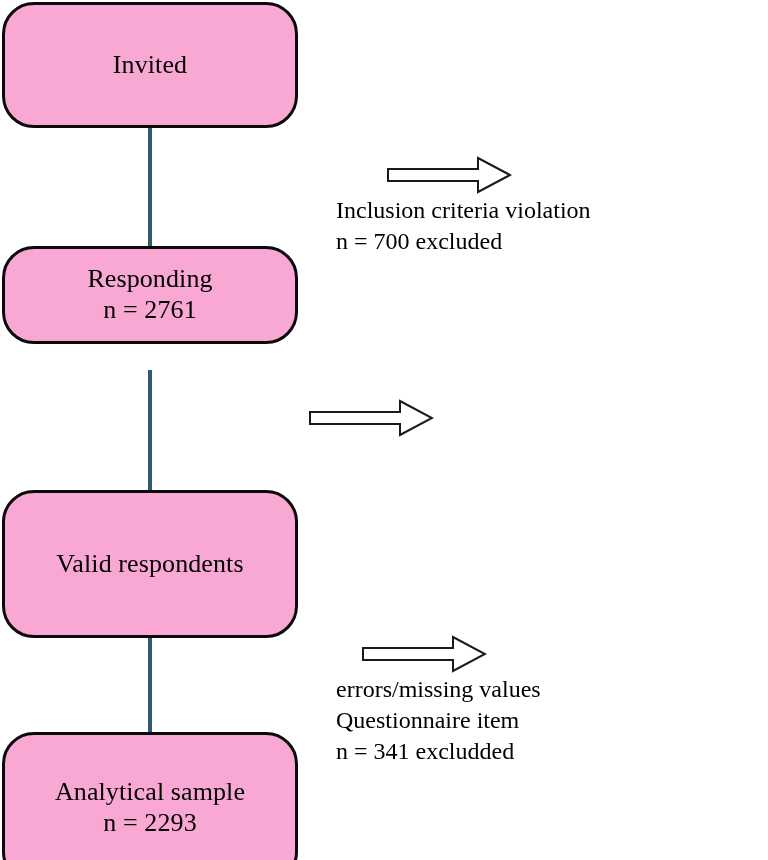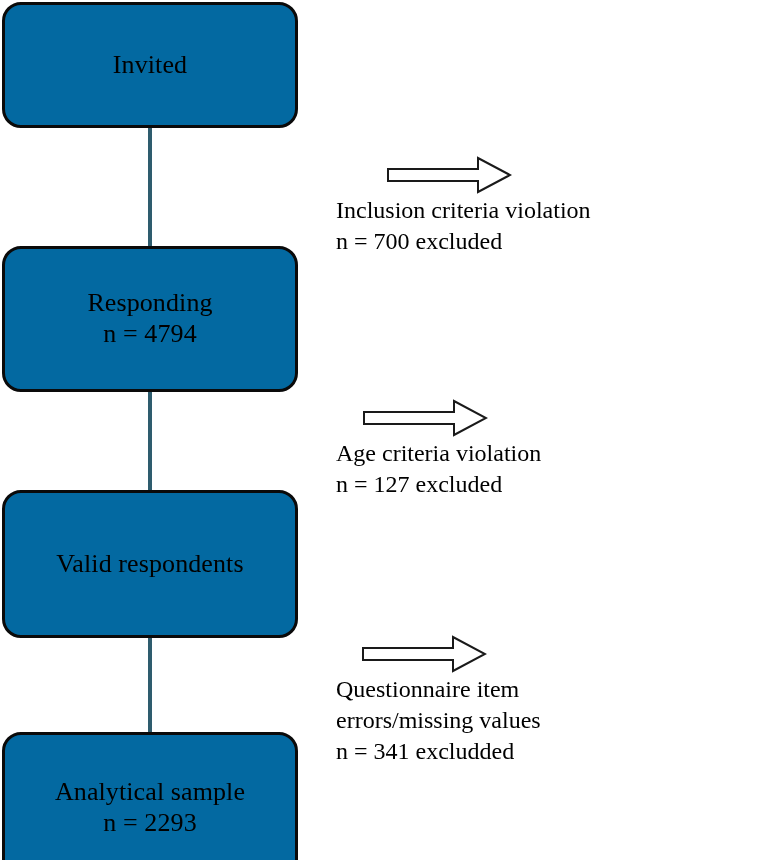--- a/index.html
+++ b/index.html
@@ -32,22 +32,22 @@
     background: #2e5c6e;
   }
 
   
   .node-box {
     position: absolute;
     left: 2px;
     width: 296px;
     box-sizing: border-box;
     border: 3px solid #0a0a0a;
-    border-radius: 19px;
-    background: #0369a1;
+    border-radius: 32px;
+    background: #f9a8d4;
     display: flex;
     flex-direction: column;
     align-items: center;
     justify-content: center;
     line-height: 1.18;
   }
   .node-line {
     font-size: 26px;
     white-space: nowrap;
     letter-spacing: 0.1px;
@@ -92,46 +92,42 @@
   <div class="exclusion-row" style="top:155px; height:70px;">
     <svg class="block-arrow" viewBox="0 0 126 40" aria-hidden="true">
       <polygon points="2,14 92,14 92,3 124,20 92,37 92,26 2,26" fill="#ffffff" stroke="#1a1a1a" stroke-width="2" stroke-linejoin="miter"></polygon>
     </svg>
     <div class="exclusion-text">
       <div>Inclusion criteria violation</div>
       <div>n = 700 excluded</div>
     </div>
   </div>
 
-  <div class="node-box" style="top:246px; height:146px;align-items:center;">
+  <div class="node-box" style="top:246px; height:98px;align-items:center;">
     <div class="node-line">Responding</div>
-    <div class="node-line">n = 4794</div>
+    <div class="node-line">n = 2761</div>
   </div>
 
   <div class="exclusion-row" style="top:398px; height:70px;">
     <svg class="block-arrow" viewBox="0 0 126 40" aria-hidden="true">
       <polygon points="2,14 92,14 92,3 124,20 92,37 92,26 2,26" fill="#ffffff" stroke="#1a1a1a" stroke-width="2" stroke-linejoin="miter"></polygon>
     </svg>
-    <div class="exclusion-text">
-      <div>Age criteria violation</div>
-      <div>n = 127 excluded</div>
-    </div>
   </div>
 
   <div class="node-box" style="top:490px; height:148px;">
     <div class="node-line">Valid respondents</div>
   </div>
 
   <div class="exclusion-row" style="top:634px; height:102px;">
     <svg class="block-arrow" viewBox="0 0 126 40" aria-hidden="true">
       <polygon points="2,14 92,14 92,3 124,20 92,37 92,26 2,26" fill="#ffffff" stroke="#1a1a1a" stroke-width="2" stroke-linejoin="miter"></polygon>
     </svg>
     <div class="exclusion-text">
+      <div>errors/missing values</div>
       <div>Questionnaire item</div>
-      <div>errors/missing values</div>
       <div>n = 341 excludded</div>
     </div>
   </div>
 
   <div class="node-box" style="top:732px; height:152px;font-family:Liberation Serif, serif;">
     <div class="node-line">Analytical sample</div>
     <div class="node-line">n = 2293</div>
   </div>
 
 </div>

